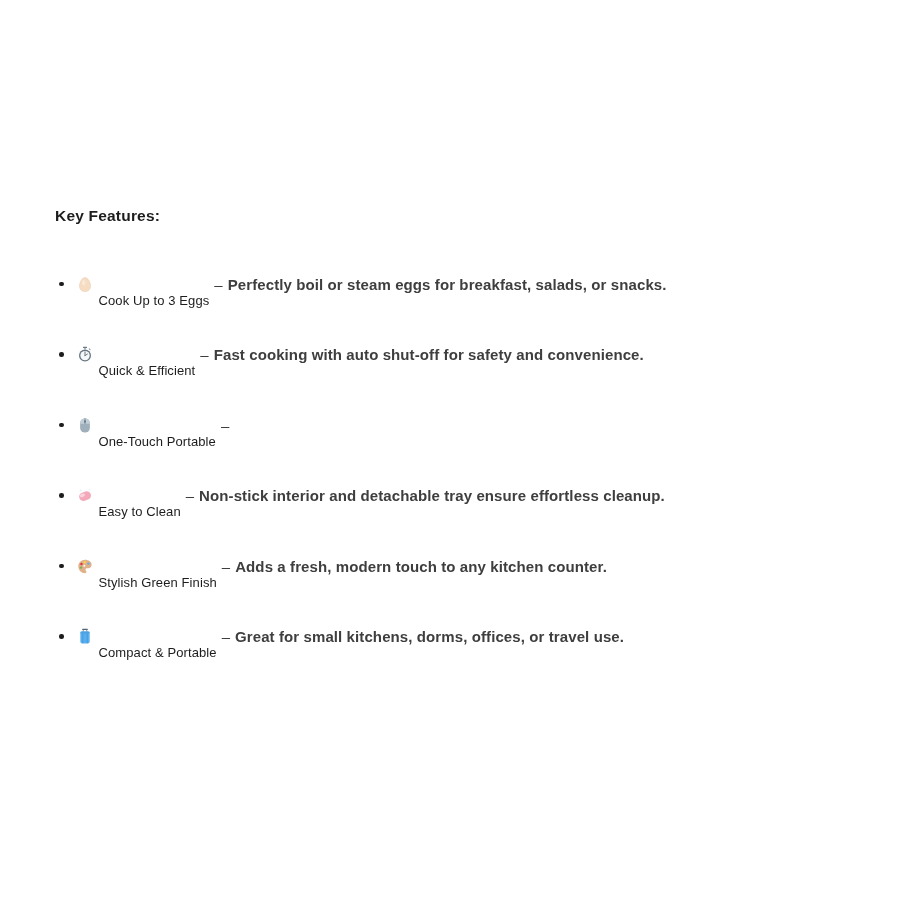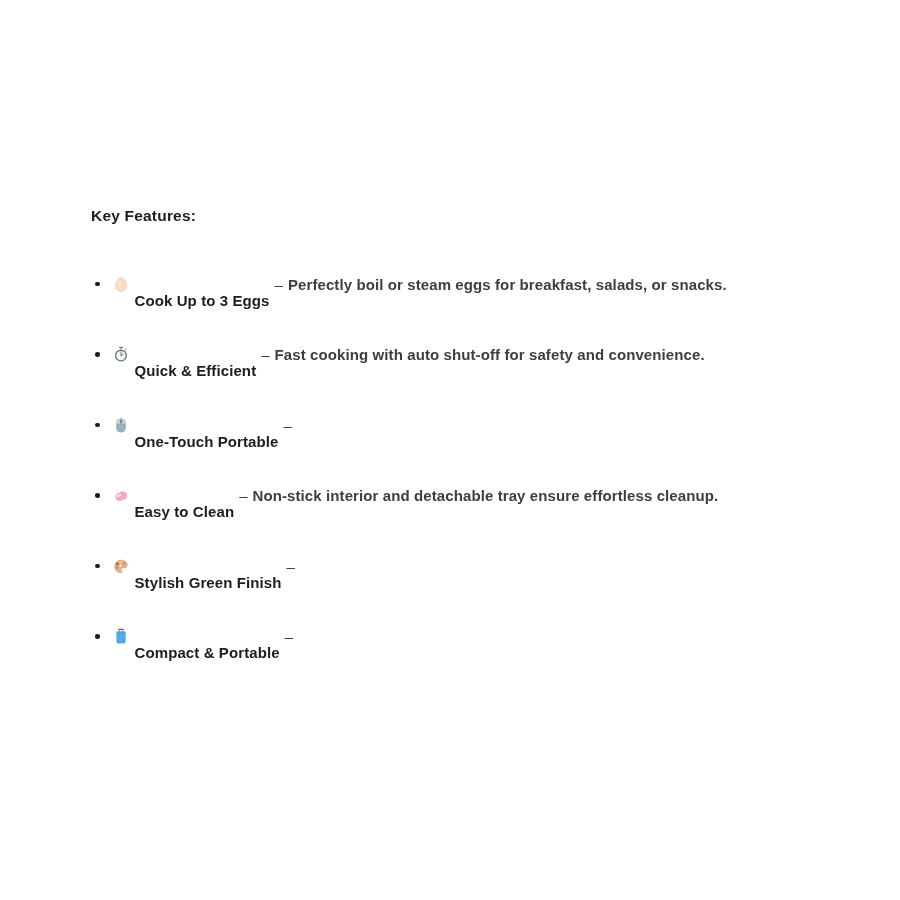--- a/index.html
+++ b/index.html
@@ -3,21 +3,21 @@
 <meta charset="utf-8">
 <style>
   * { margin: 0; padding: 0; box-sizing: border-box; }
   html, body {
     width: 900px; height: 900px;
     background: #ffffff;
     font-family: "Liberation Sans", sans-serif;
     overflow: hidden;
   }
   .content {
-    padding-left: 91px;
+    padding-left: 55px;
     padding-top: 205px;
     width: 900px;
   }
   .heading {
     font-size: 15.5px;
     font-weight: bold;
     color: #1d1d1d;
     line-height: 22px;
     letter-spacing: 0.2px;
   }
@@ -43,22 +43,22 @@
     margin-left: 13px;
     width: 16px; height: 17px;
     display: inline-flex;
     align-items: center;
     justify-content: center;
     flex: 0 0 auto;
   }
   .feature-icon-slot svg { width: 16px; height: 17px; display: block; }
   .feature-title {
     margin-left: 6px;
-    font-size: 15px;
-    font-weight: bold;
+    font-size: 13px;
+    font-weight: normal;
     color: #1d1d1d;
     letter-spacing: 0.1px;
     margin-top: 32px;
   }
   .feature-separator {
     margin: 0 5px;
     font-size: 15px;
     color: #3e3e3e;
   }
   .feature-description {
@@ -143,31 +143,33 @@
     <path fill="#E0B189" d="M18 3 C9.7 3 3 9.7 3 18 C3 26.3 9.7 33 18 33 C20.1 33 21.3 31.5 21.3 29.9 C21.3 28.9 20.8 28.2 20.2 27.5 C19.6 26.8 19.1 26.1 19.1 25.1 C19.1 23.3 20.5 21.9 22.3 21.9 L25.3 21.9 C29.6 21.9 33 18.5 33 14.2 C33 8 26.3 3 18 3 Z"></path>
     <circle cx="10" cy="12.5" r="2.7" fill="#DD2E44"></circle>
     <circle cx="17.5" cy="8.3" r="2.7" fill="#FFCC4D"></circle>
     <circle cx="25.5" cy="11.5" r="2.7" fill="#5DADEC"></circle>
     <circle cx="9" cy="20.5" r="2.7" fill="#78B159"></circle>
     <circle cx="16.5" cy="16.5" r="2.2" fill="#FFFFFF"></circle>
   </svg>
         </span>
     <span class="feature-title">Stylish Green Finish</span>
     <span class="feature-separator">–</span>
+    <span class="feature-description">Adds a fresh, modern touch to any kitchen counter.</span>
   </li>
 
   <li class="feature-item">
     <span class="bullet-dot"></span>
     <span class="feature-icon-slot">
           <svg viewBox="0 0 36 36">
     <rect x="11.5" y="0.8" width="13" height="2.6" rx="1.3" fill="#546170"></rect>
     <rect x="13" y="3" width="2.4" height="4.5" fill="#8BA3B5"></rect>
     <rect x="20.6" y="3" width="2.4" height="4.5" fill="#8BA3B5"></rect>
     <rect x="7.5" y="6.5" width="21" height="27" rx="4.5" fill="#59AEED"></rect>
     <path d="M13 7 L13 33 M23 7 L23 33" stroke="#3F93D6" stroke-width="1.6"></path>
     <rect x="7.5" y="6.5" width="21" height="4.5" rx="2.2" fill="#4DA2E2"></rect>
   </svg>
         </span>
     <span class="feature-title">Compact &amp; Portable</span>
     <span class="feature-separator">–</span>
+    <span class="feature-description">Great for small kitchens, dorms, offices, or travel use.</span>
   </li>
 </ul>
 </div>
 
 </body></html>

